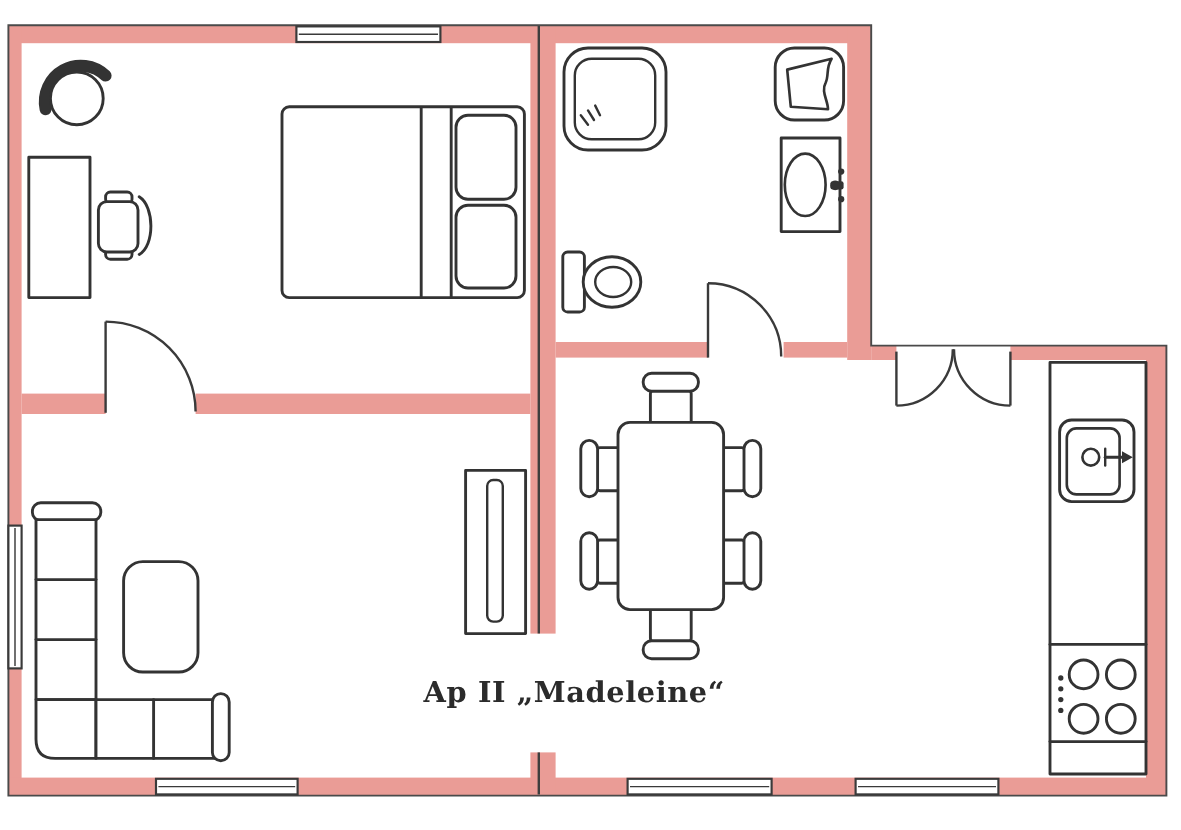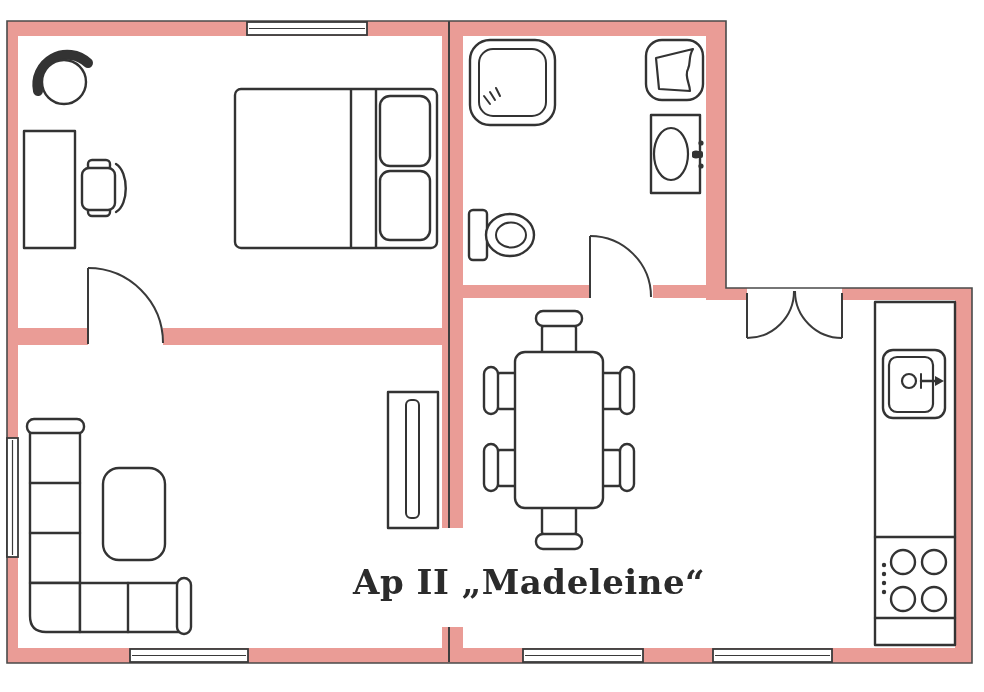--- a/index.html
+++ b/index.html
@@ -20,21 +20,21 @@
   .outline{fill:none;stroke:var(--wall-outline);stroke-width:1.6;}
   .divline{stroke:#3e3e3e;stroke-width:2;}
   .win{fill:#fff;stroke:#3a3a3a;stroke-width:1.8;}
   .winline{stroke:#3a3a3a;stroke-width:1.2;}
   .door{fill:none;stroke:#3a3a3a;stroke-width:2;}
   .f{fill:#fff;stroke:var(--furniture-line);stroke-width:2.4;stroke-linejoin:round;}
   .fn{fill:none;stroke:var(--furniture-line);stroke-width:2.4;stroke-linecap:round;stroke-linejoin:round;}
   .fd{fill:var(--furniture-line);stroke:none;}
   .plan-title{
     position:absolute;left:353px;top:562px;
-    font-size:34px;font-weight:bold;letter-spacing:.5px;
+    font-size:24px;font-weight:bold;letter-spacing:.5px;
     color:var(--text);white-space:nowrap;
   }
 </style>
 </head>
 <body>
 
 <div class="stage">
   <svg width="984" height="692" viewBox="0 0 984 692">
 
     <g>

